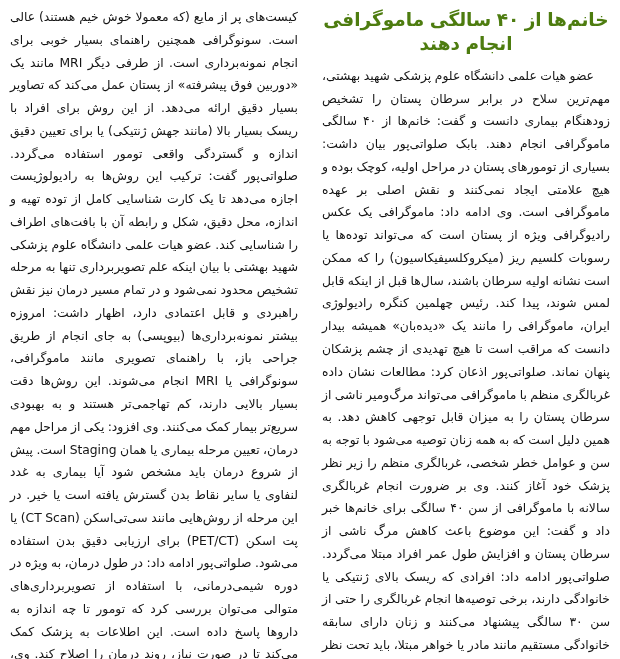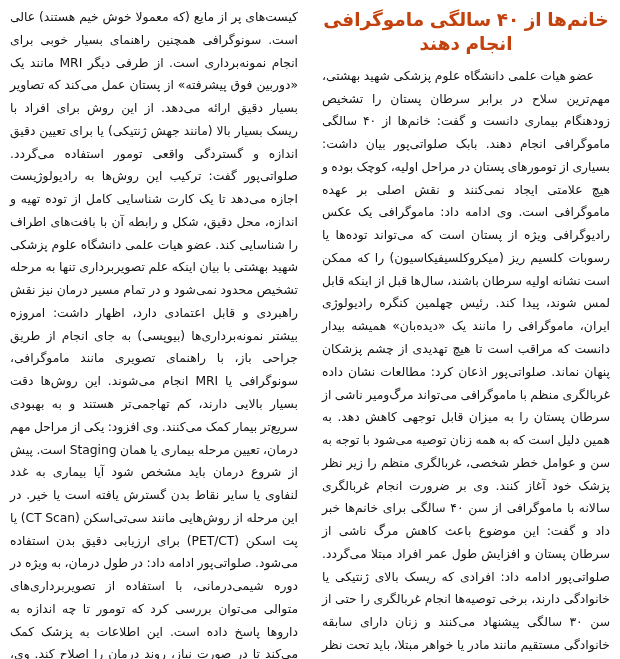--- a/index.html
+++ b/index.html
@@ -50,21 +50,21 @@
   }
 
   
   .headline {
     font-size: 18.5px;
     font-weight: 700;
     line-height: 1.32;
     text-align: center;
     letter-spacing: -0.2px;
     margin: 2px 0 8px 0;
-    color: #c2410c;
+    color: #4d7c0f;
     word-spacing: -1px;
   }
 
   
   .body-text {
     font-size: 12.35px;
     line-height: 1.845;
     text-align: justify;
     text-align-last: right;
     margin: 0;

